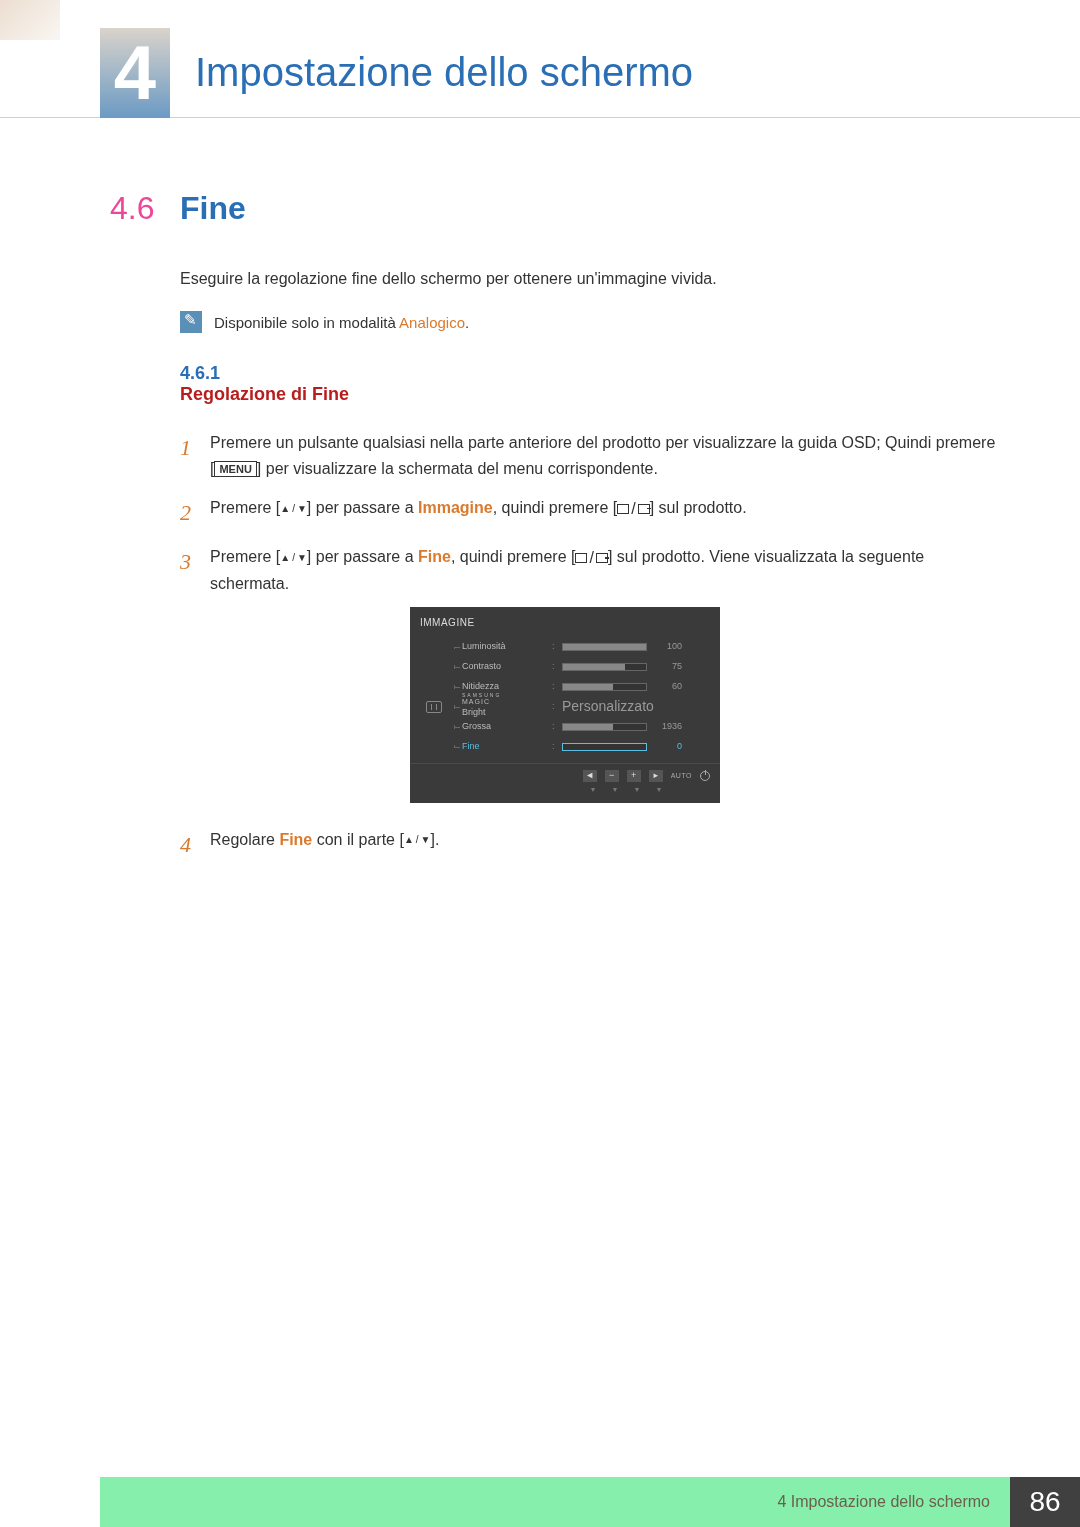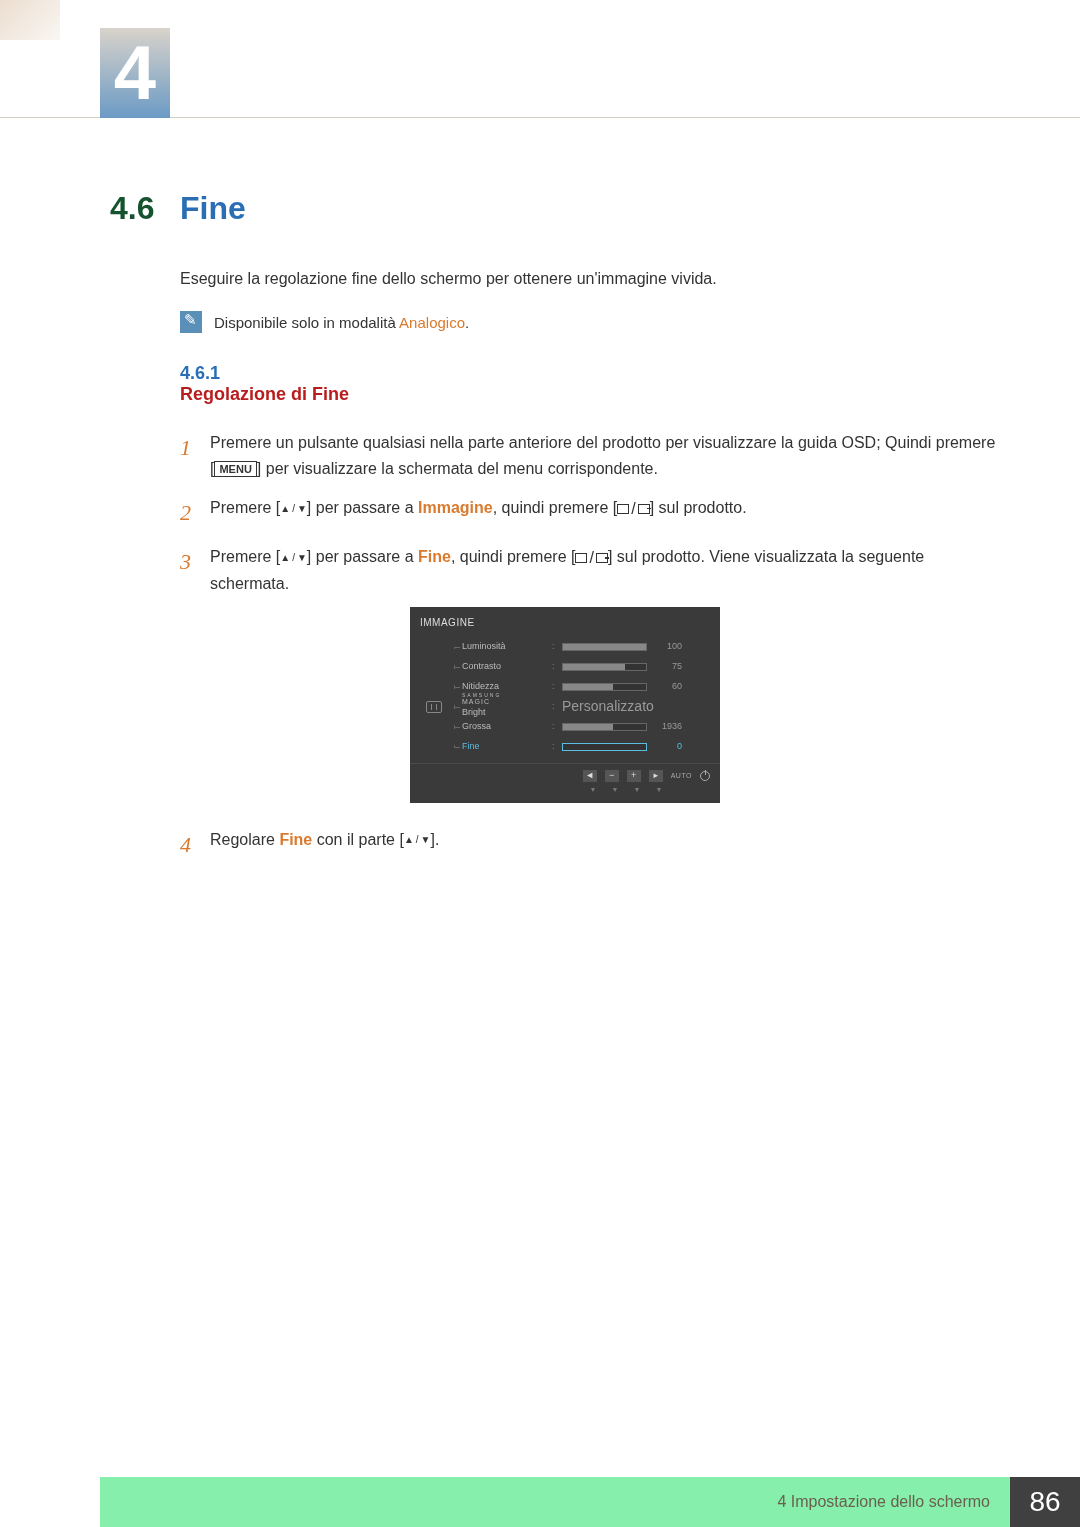--- a/index.html
+++ b/index.html
@@ -48,22 +48,22 @@
   }
   .content {
     position: absolute;
     top: 190px;
     left: 110px;
     right: 80px;
   }
   .section-row { display: flex; align-items: baseline; margin-bottom: 40px; }
   .section-num {
     font-size: 32px;
-    color: #14532d;
-    font-weight: bold;
+    color: #ec4899;
+    font-weight: normal;
     width: 60px;
   }
   .section-title {
     font-size: 32px;
     color: #2a6fb5;
     font-weight: bold;
     margin-left: 10px;
   }
   .body-text {
     margin-left: 70px;
@@ -354,20 +354,21 @@
 </style>
 </head>
 <body>
 
 <div class="top-accent"></div>
 
 <div class="chapter-header">
   <div class="chapter-num-box">
     <span>4</span>
   </div>
+  <div class="chapter-title">Impostazione dello schermo</div>
 </div>
 
 <div class="content">
 
   <div class="section-row">
     <div class="section-num">4.6</div>
     <div class="section-title">Fine</div>
   </div>
 
   <div class="body-text">Eseguire la regolazione fine dello schermo per ottenere un'immagine vivida.</div>

